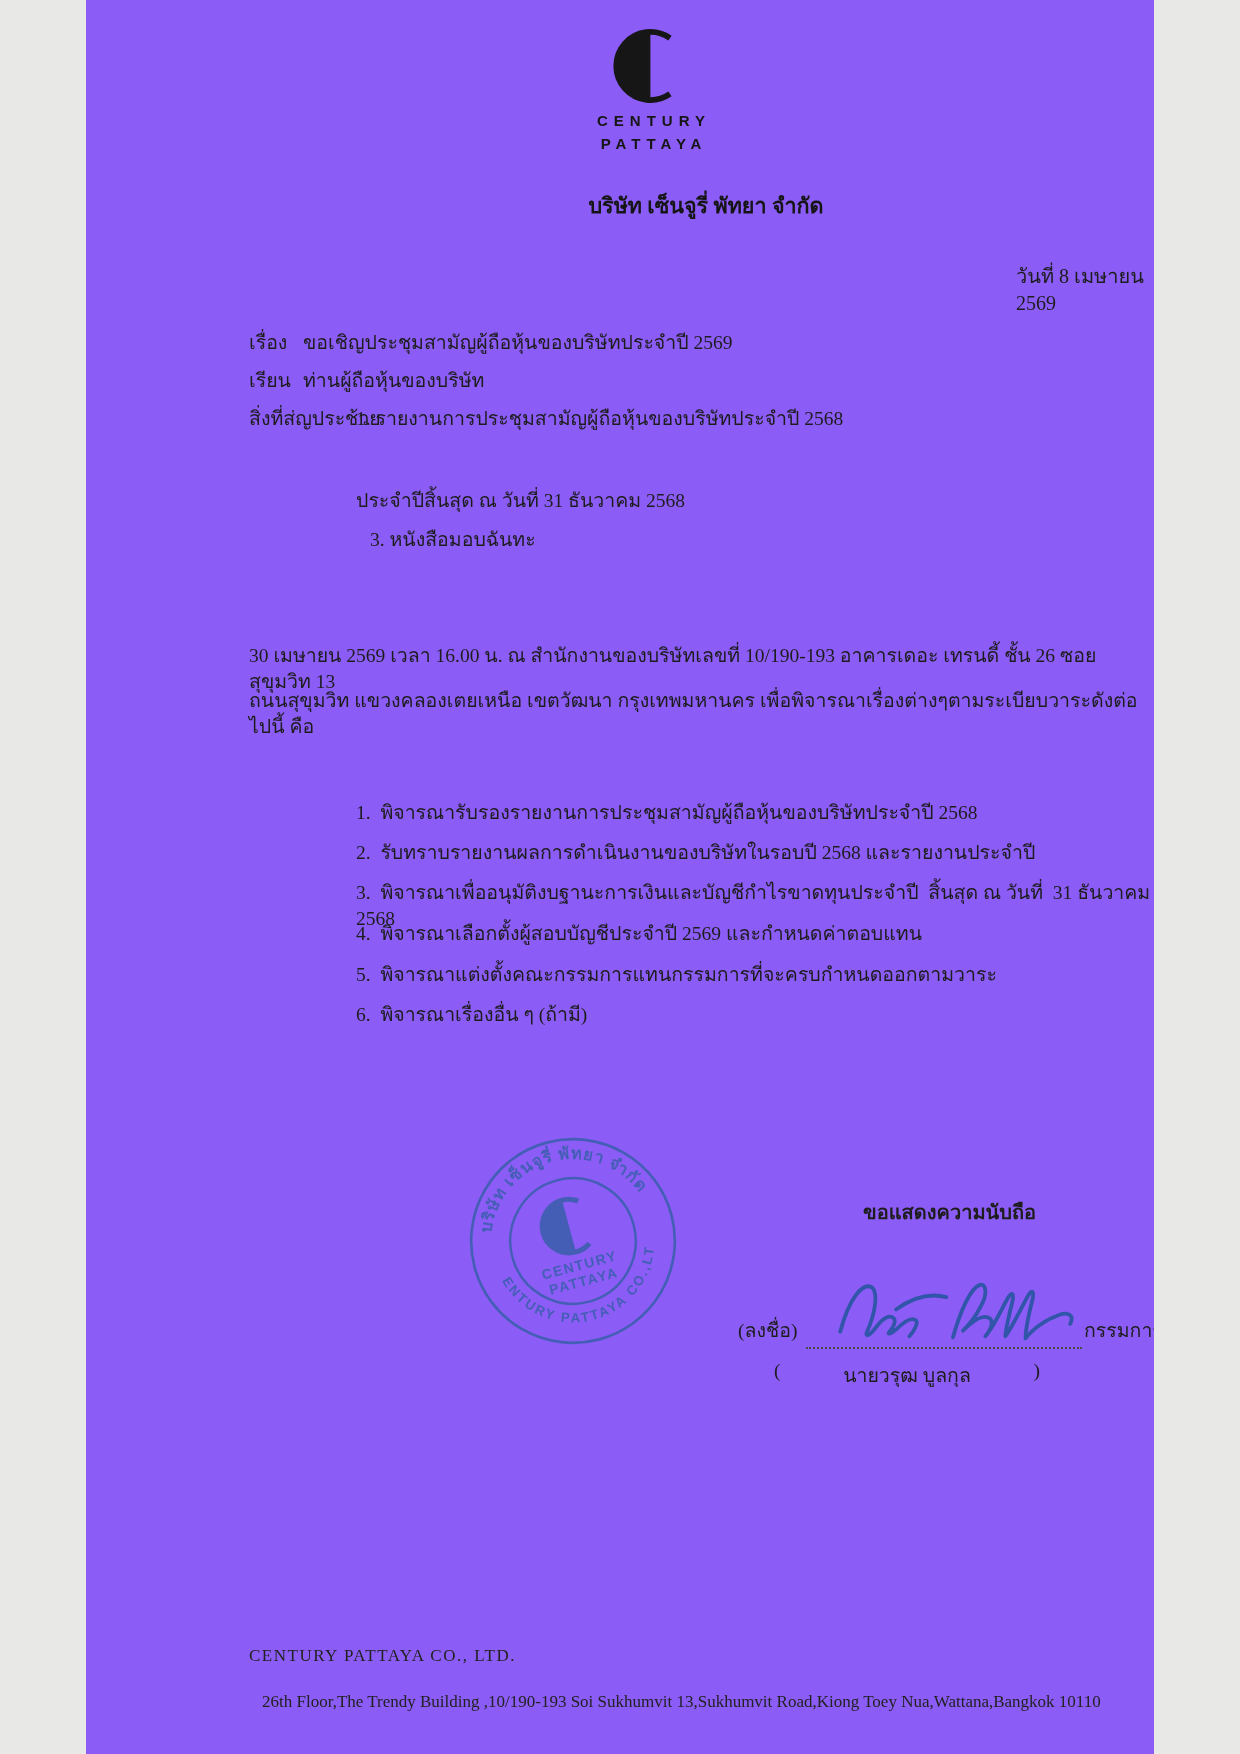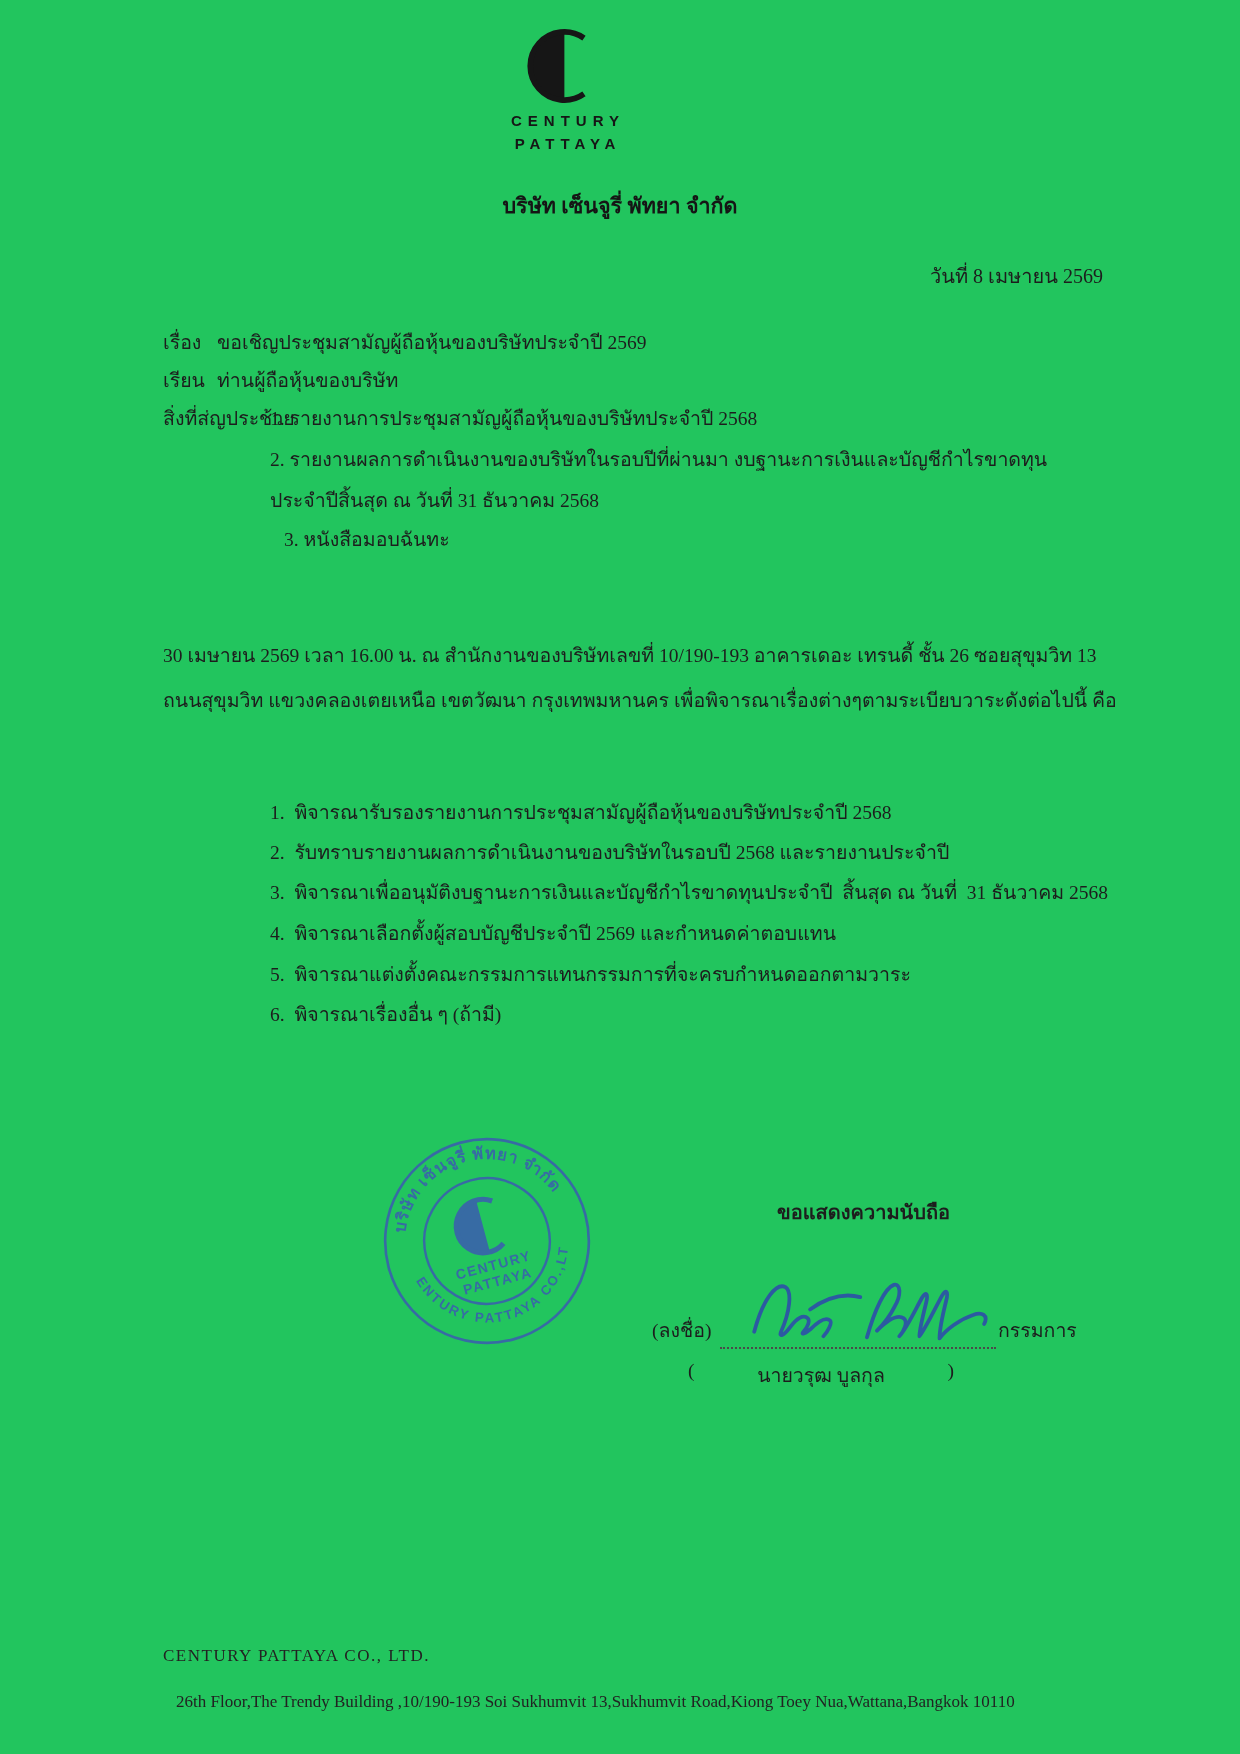--- a/index.html
+++ b/index.html
@@ -1,20 +1,20 @@
 <!DOCTYPE html>
 <html><head>
 <meta charset="utf-8">
 <style>
   html,body{margin:0;padding:0;background:#e8e8e6;}
   .page{
     position:relative;
-    width:1240px;height:1754px;
+    width:1068px;height:1754px;
     margin:0 auto;
-    background:#22c55e;
+    background:#8b5cf6;
     font-family:"Liberation Serif","DejaVu Serif",serif;
     color:#1d1d1d;
     overflow:hidden;
   }
   .abs{position:absolute;}
   .t{font-size:19.5px;line-height:1.35;white-space:pre-wrap;}
   .logo-word{
     font-family:"Liberation Sans","DejaVu Sans",sans-serif;
     font-weight:bold;font-size:15px;letter-spacing:6px;
     text-align:center;width:220px;color:#161616;
@@ -48,21 +48,20 @@
   <div class="abs t" style="left:930px;top:263px;font-size:20px">วันที่ 8 เมษายน 2569</div>
 
   <span class="abs t" style="left:163px;top:330px">เรื่อง</span>
   <span class="abs t" style="left:217px;top:330px">ขอเชิญประชุมสามัญผู้ถือหุ้นของบริษัทประจำปี 2569</span>
 
   <span class="abs t" style="left:163px;top:368px">เรียน</span>
   <span class="abs t" style="left:217px;top:368px">ท่านผู้ถือหุ้นของบริษัท</span>
 
   <span class="abs t" style="left:163px;top:406px">สิ่งที่ส่ญประช้วย</span>
   <span class="abs t" style="left:270px;top:406px">1. รายงานการประชุมสามัญผู้ถือหุ้นของบริษัทประจำปี 2568</span>
-  <span class="abs t" style="left:270px;top:447px">2. รายงานผลการดำเนินงานของบริษัทในรอบปีที่ผ่านมา งบฐานะการเงินและบัญชีกำไรขาดทุน</span>
   <span class="abs t" style="left:270px;top:488px">ประจำปีสิ้นสุด ณ วันที่ 31 ธันวาคม 2568</span>
   <span class="abs t" style="left:284px;top:527px">3. หนังสือมอบฉันทะ</span>
 
   <span class="abs t" style="left:163px;top:643px">30 เมษายน 2569 เวลา 16.00 น. ณ สำนักงานของบริษัทเลขที่ 10/190-193 อาคารเดอะ เทรนดี้ ชั้น 26 ซอยสุขุมวิท 13</span>
   <span class="abs t" style="left:163px;top:688px">ถนนสุขุมวิท แขวงคลองเตยเหนือ เขตวัฒนา กรุงเทพมหานคร เพื่อพิจารณาเรื่องต่างๆตามระเบียบวาระดังต่อไปนี้ คือ</span>
 
   <span class="abs t" style="left:270px;top:800px">1.  พิจารณารับรองรายงานการประชุมสามัญผู้ถือหุ้นของบริษัทประจำปี 2568</span>
   <span class="abs t" style="left:270px;top:840px">2.  รับทราบรายงานผลการดำเนินงานของบริษัทในรอบปี 2568 และรายงานประจำปี</span>
   <span class="abs t" style="left:270px;top:880px">3.  พิจารณาเพื่ออนุมัติงบฐานะการเงินและบัญชีกำไรขาดทุนประจำปี  สิ้นสุด ณ วันที่  31 ธันวาคม 2568</span>
   <span class="abs t" style="left:270px;top:921px">4.  พิจารณาเลือกตั้งผู้สอบบัญชีประจำปี 2569 และกำหนดค่าตอบแทน</span>

